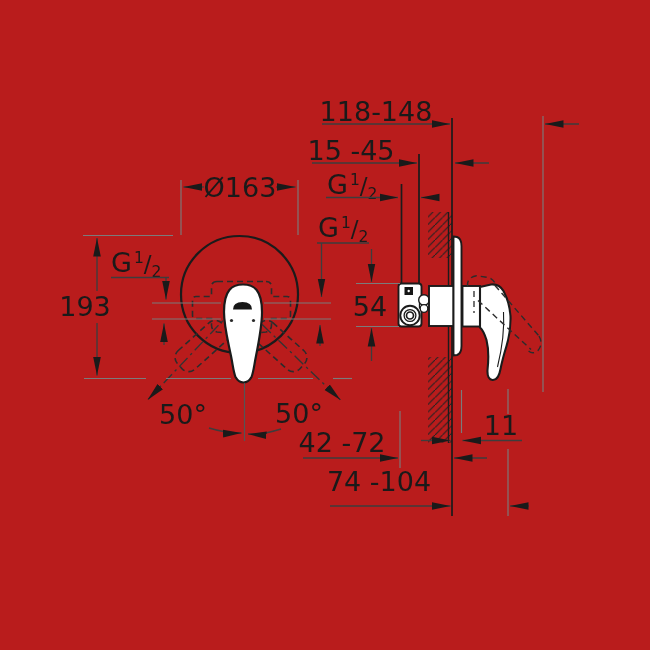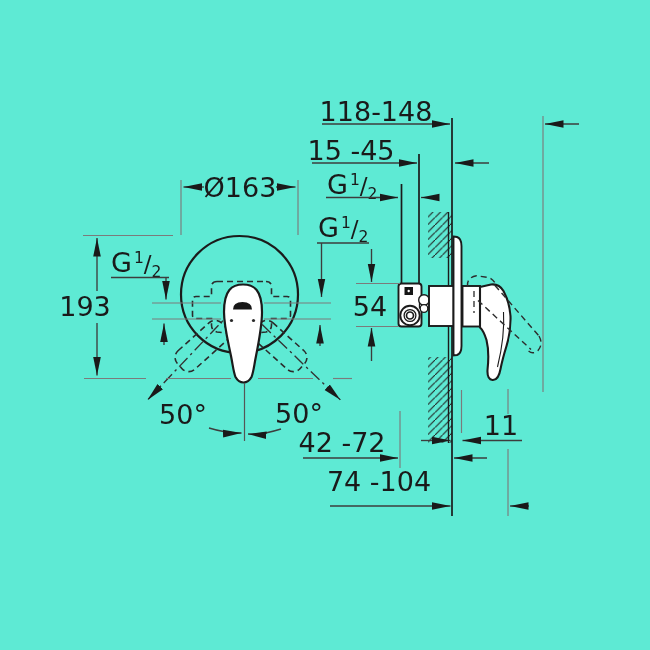--- a/index.html
+++ b/index.html
@@ -1,16 +1,16 @@
 <!DOCTYPE html>
 <html><head>
 <meta charset="utf-8">
 <style>
   html,body{margin:0;padding:0;background:#ffffff;}
-  .canvas{width:650px;height:650px;background:#5eead4;position:relative;overflow:hidden;}
+  .canvas{width:650px;height:650px;background:#b91c1c;position:relative;overflow:hidden;}
   svg{display:block;}
   svg text{font-family:"DejaVu Sans", sans-serif; fill:#1a1a1a;}
   .dim-text{font-size:27px;}
   .dim-line{stroke:#3d3d3d;stroke-width:1.35;fill:none;}
   .ref-line{stroke:#7b7b7b;stroke-width:1.15;fill:none;}
   .obj{stroke:#1b1b1b;fill:none;}
   .obj-fill{stroke:#1b1b1b;fill:#ffffff;}
   .dash{stroke:#2c2c2c;fill:none;stroke-dasharray:6 4;}
   .dashdot{stroke:#333333;fill:none;stroke-dasharray:12 4 2.5 4;}
 </style>

